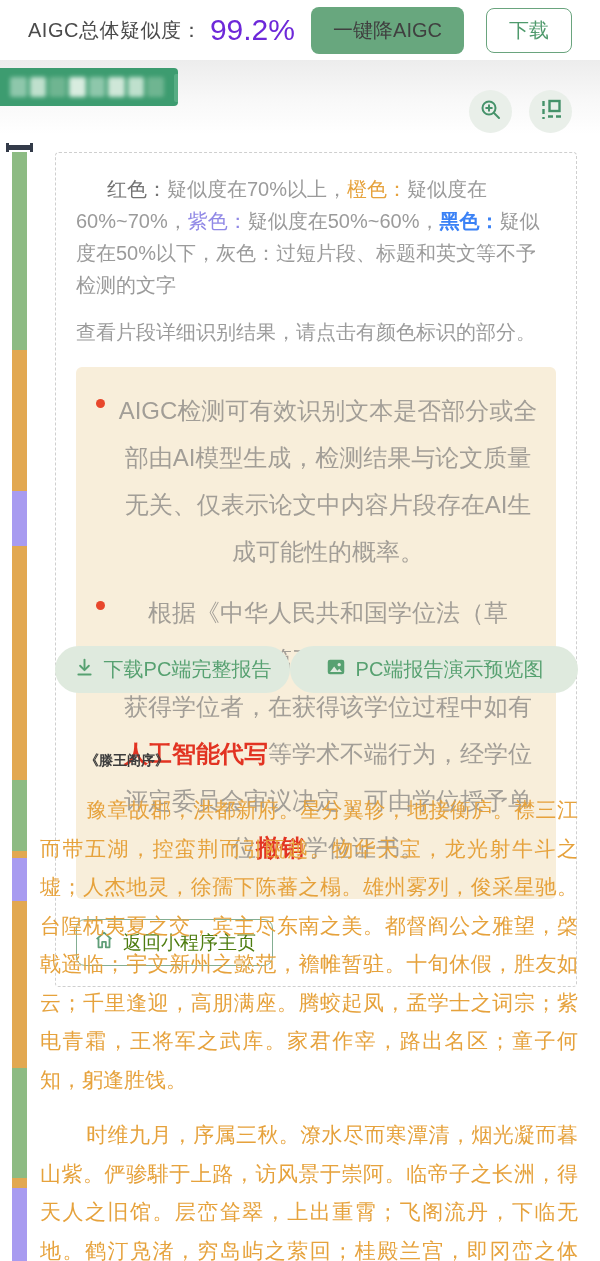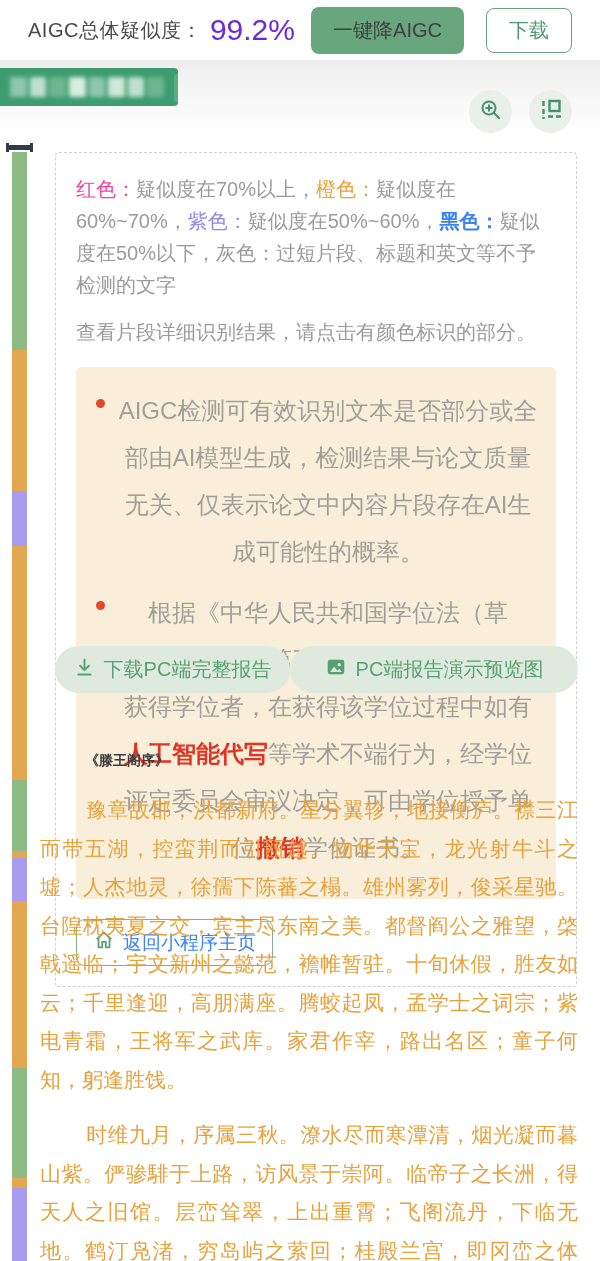--- a/index.html
+++ b/index.html
@@ -42,38 +42,38 @@
   .minimap{position:absolute;left:12px;top:152px;width:15px;z-index:3;cursor:pointer;}
   .seg{width:15px;}
   .seg.green{background:#8dbb83;}
   .seg.orange{background:#e2a851;}
   .seg.purple{background:#a89bf0;}
 
   
   .dashed-box{position:absolute;left:55px;top:152px;width:522px;box-sizing:border-box;
               border:1px dashed #cfcfcf;border-radius:4px;padding:20px;background:#fff;}
   .legend-text{font-size:20px;line-height:32px;color:#9b9b9b;}
-  .lg-red{color:#ec4899;}
+  .lg-red{color:#737373;margin-left:31px;}
   .lg-orange{color:#e6a23c;}
   .lg-purple{color:#9088e6;}
   .lg-black{color:#3b82f6;font-weight:700;}
   .lg-gray{color:#9b9b9b;}
   .legend-tip{font-size:20px;line-height:30px;color:#9b9b9b;margin-top:16px;}
 
   .notice-box{margin-top:20px;background:#f8eeda;border-radius:6px;padding:20px 18px 14px 20px;}
   .notice-list{list-style:none;margin:0;padding:0;}
   .notice-list li{position:relative;padding-left:22px;font-size:24px;line-height:47px;
                   color:#a29e97;margin-bottom:14px;text-align:center;}
   .notice-list li:before{content:"";position:absolute;left:0;top:12px;width:9px;height:9px;
                          border-radius:50%;background:#e8472c;}
   .red-bold{color:#e23322;font-weight:700;}
 
   .box-actions{display:flex;gap:15px;margin-top:20px;}
   .action-btn{display:flex;align-items:center;justify-content:center;gap:8px;height:47px;
-              border:1px solid #84ae92;border-radius:9px;background:#fff;color:#3b82f6;
+              border:1px solid #84ae92;border-radius:9px;background:#fff;color:#4d7c0f;
               font-size:19px;padding:0 16px;cursor:pointer;box-sizing:border-box;}
   .action-btn svg{flex:none;}
 
   
   .pill-row{position:absolute;left:55px;top:646px;width:523px;display:flex;}
   .pill-btn{display:flex;align-items:center;justify-content:center;gap:9px;height:47px;
             border:none;border-radius:24px;background:#dfeade;color:#57a171;font-size:20px;
             cursor:pointer;box-sizing:border-box;}
   .pill-btn.p1{width:235px;}
   .pill-btn.p2{flex:1;}

